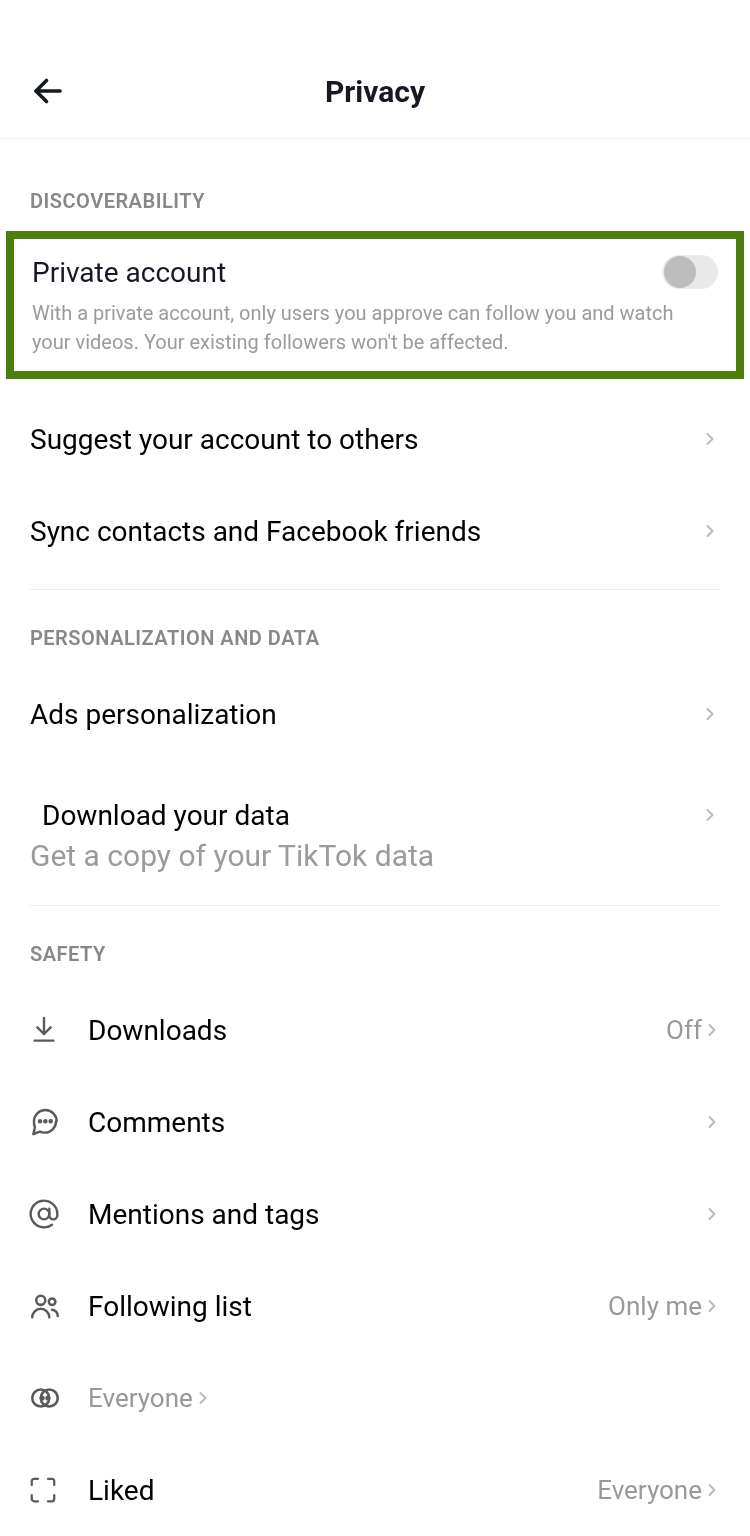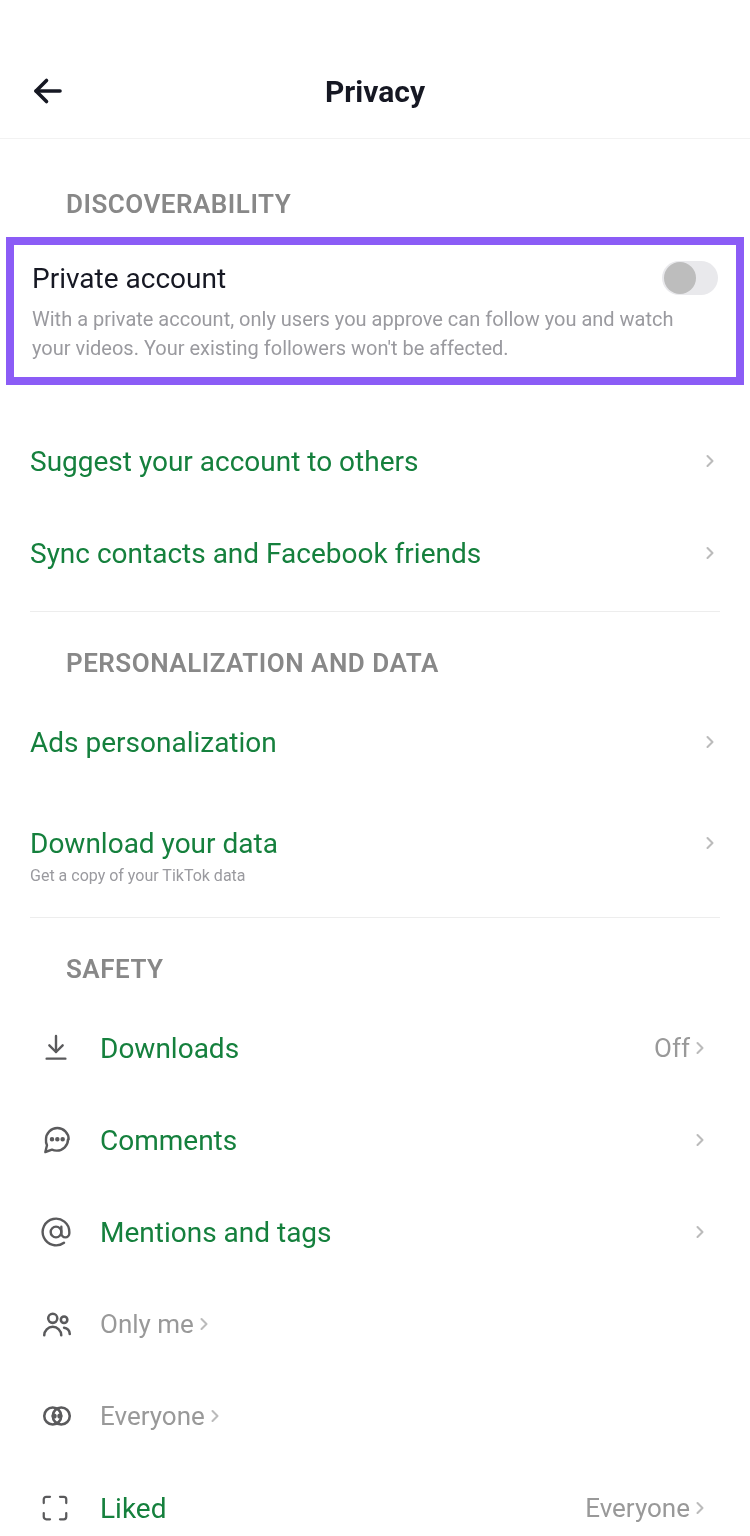--- a/index.html
+++ b/index.html
@@ -28,51 +28,50 @@
     display: flex;
     align-items: center;
     justify-content: center;
   }
   .header-title {
     font-size: 30px;
     font-weight: 700;
     color: #161823;
   }
   .section-header {
-    font-size: 26px;
+    font-size: 20px;
     font-weight: 600;
     color: #888;
     letter-spacing: 0.5px;
     padding: 50px 13px 18px 30px;
-    margin-left: 36px;
   }
   .section-header.tight { padding-top: 36px; }
   .highlight-box {
-    border: 8px solid #8b5cf6;
-    margin: 0 6px 30px 6px;
+    border: 8px solid #4d7c0f;
+    margin: 0 6px 14px 6px;
     padding: 8px 18px 14px 18px;
   }
   .row {
     display: flex;
     align-items: center;
-    padding: 24px 40px;
+    padding: 24px 28px;
     min-height: 92px;
   }
   .row.simple { padding: 24px 30px; }
   .row .icon-slot {
     width: 60px;
     display: flex;
     align-items: center;
     justify-content: flex-start;
     color: #57585a;
   }
   .row .label {
     flex: 1;
     font-size: 28px;
-    color: #15803d;
+    color: #000000;
   }
   .row .value {
     font-size: 26px;
     color: #999;
   }
   .subtext {
     font-size: 20px;
     color: #9a9a9f;
     line-height: 1.45;
     padding-right: 10px;
@@ -108,27 +107,28 @@
     flex-shrink: 0;
     display:flex;
     align-items:center;
   }
   .divider {
     height: 1px;
     background: rgba(0,0,0,0.07);
     margin: 12px 30px 0 30px;
   }
   .desc-under {
-    font-size: 16px;
+    font-size: 30px;
     color: #9a9a9f;
     padding: 0 30px 20px 30px;
     margin-top: -14px;
   }
   .download-row-label {
     font-size: 28px;
+    margin-left: 12px;
   }
 </style>
 </head>
 <body>
 
 <div class="header">
   <div class="back-btn">
     <svg width="36" height="36" viewBox="0 0 24 24" fill="none" stroke="#161823" stroke-width="2.4" stroke-linecap="round" stroke-linejoin="round">
         <line x1="20" y1="12" x2="4" y2="12"></line>
         <polyline points="11 5 4 12 11 19"></polyline>
@@ -245,20 +245,21 @@
 
 <div class="row">
   <span class="icon-slot">
     <svg width="34" height="34" viewBox="0 0 24 24" fill="none" stroke="#5a5a5c" stroke-width="1.8" stroke-linecap="round" stroke-linejoin="round">
         <circle cx="9" cy="8" r="3.2"></circle>
         <path d="M3 20c0-3.3 2.7-6 6-6s6 2.7 6 6"></path>
         <circle cx="17" cy="9" r="2.3"></circle>
         <path d="M21 19c0-2.3-1.8-4.2-4-4.4"></path>
       </svg>
   </span>
+  <div class="label">Following list</div>
   <div class="value">Only me</div>
   <span class="chevron">
     <svg width="20" height="20" viewBox="0 0 24 24" fill="none" stroke="#bbb" stroke-width="2.5" stroke-linecap="round" stroke-linejoin="round">
         <polyline points="9 18 15 12 9 6"></polyline>
       </svg>
   </span>
 </div>
 
 <div class="row">
   <span class="icon-slot">

